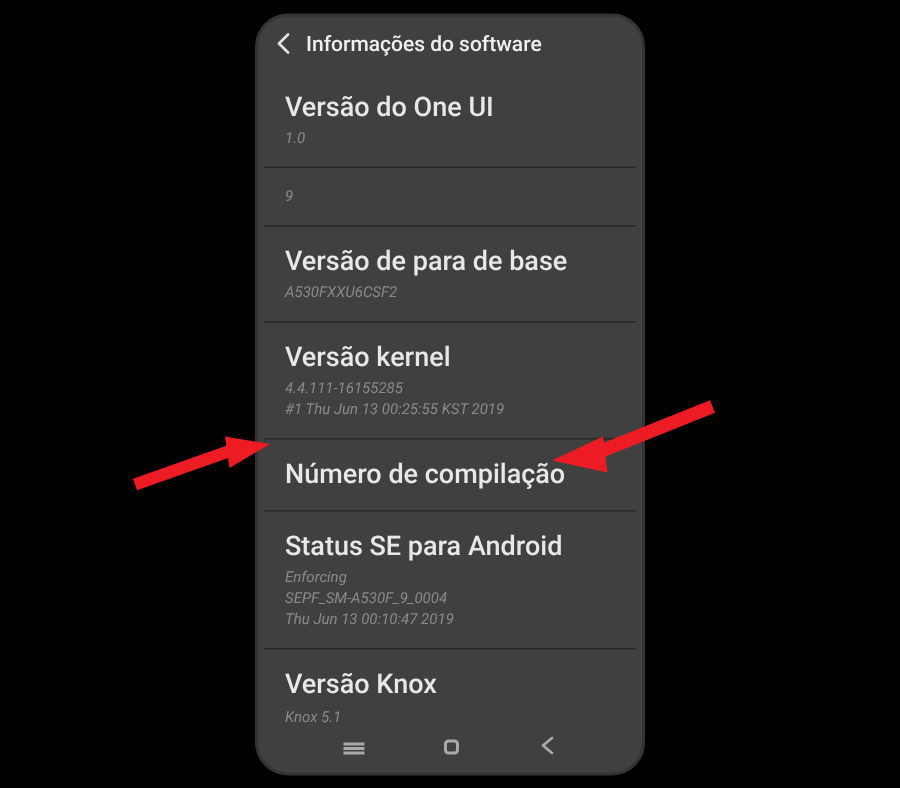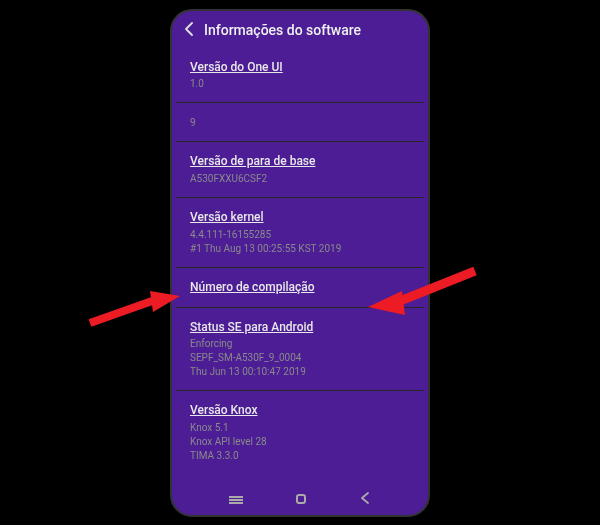--- a/index.html
+++ b/index.html
@@ -13,21 +13,21 @@
       background: #000;
       display: flex;
       align-items: center;
       justify-content: center;
       font-family: -apple-system, BlinkMacSystemFont, 'Segoe UI', Roboto, sans-serif;
       position: relative;
     }
     .phone-frame {
       width: 260px;
       height: 508px;
-      background: #4c1d95;
+      background: #404040;
       border-radius: 22px;
       border: 2px solid #333;
       overflow: hidden;
       position: relative;
       display: flex;
       flex-direction: column;
     }
     .header {
       display: flex;
       align-items: center;
@@ -50,31 +50,31 @@
     }
     .item {
       padding: 11px 14px;
       border-bottom: 1px solid #262626;
     }
     .item:last-child {
       border-bottom: none;
     }
     .item-title {
       color: #e8e8e8;
-      font-size: 12px;
+      font-size: 18px;
       font-weight: 500;
       line-height: 1.4;
-      text-decoration: underline;
     }
     .item-value {
       color: #8a8a8a;
       font-size: 10px;
       line-height: 1.4;
       margin-top: 2px;
       white-space: pre-line;
+      font-style: italic;
     }
     .nav-bar {
       height: 32px;
       display: flex;
       align-items: center;
       justify-content: space-around;
       padding: 0 30px;
     }
     .nav-icon {
       color: #aaa;
@@ -141,21 +141,21 @@
     <div class="item">
       <div class="item-value">9</div>
     </div>
     <div class="item">
       <div class="item-title">Versão de para de base</div>
       <div class="item-value">A530FXXU6CSF2</div>
     </div>
     <div class="item">
       <div class="item-title">Versão kernel</div>
       <div class="item-value">4.4.111-16155285
-#1 Thu Aug 13 00:25:55 KST 2019</div>
+#1 Thu Jun 13 00:25:55 KST 2019</div>
     </div>
     <div class="item">
       <div class="item-title">Número de compilação</div>
     </div>
     <div class="item">
       <div class="item-title">Status SE para Android</div>
       <div class="item-value">Enforcing
 SEPF_SM-A530F_9_0004
 Thu Jun 13 00:10:47 2019</div>
     </div>

